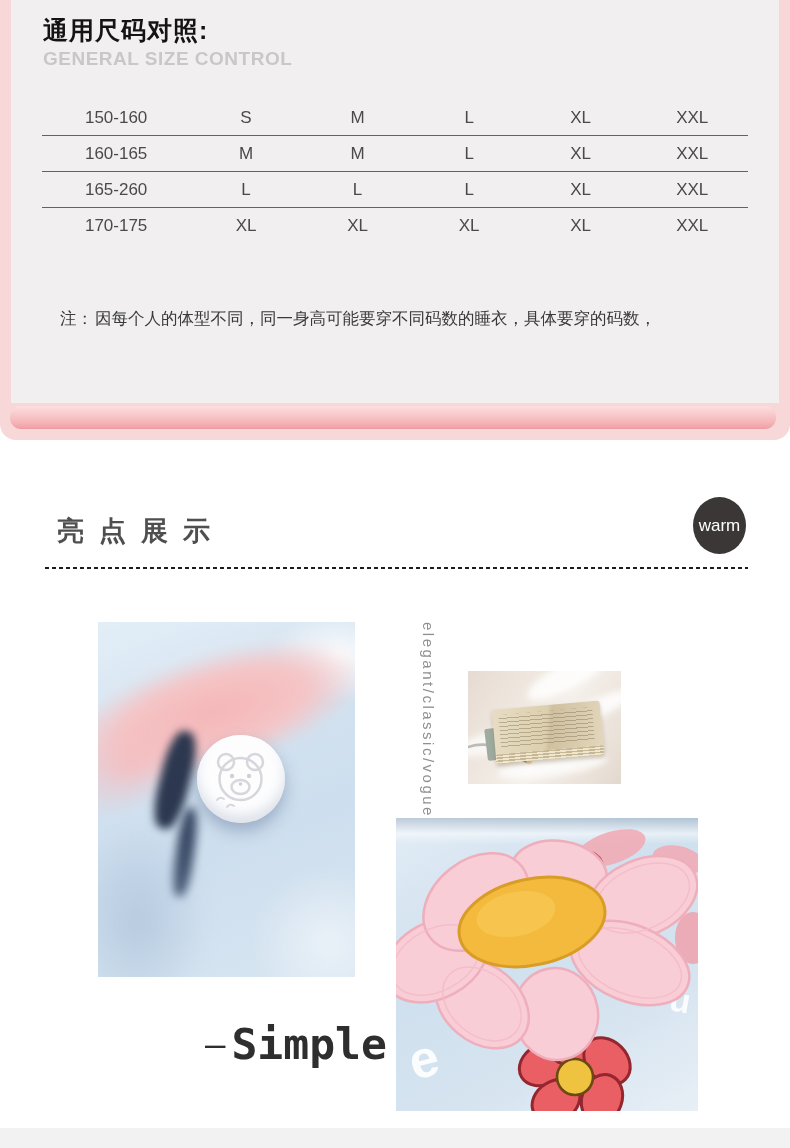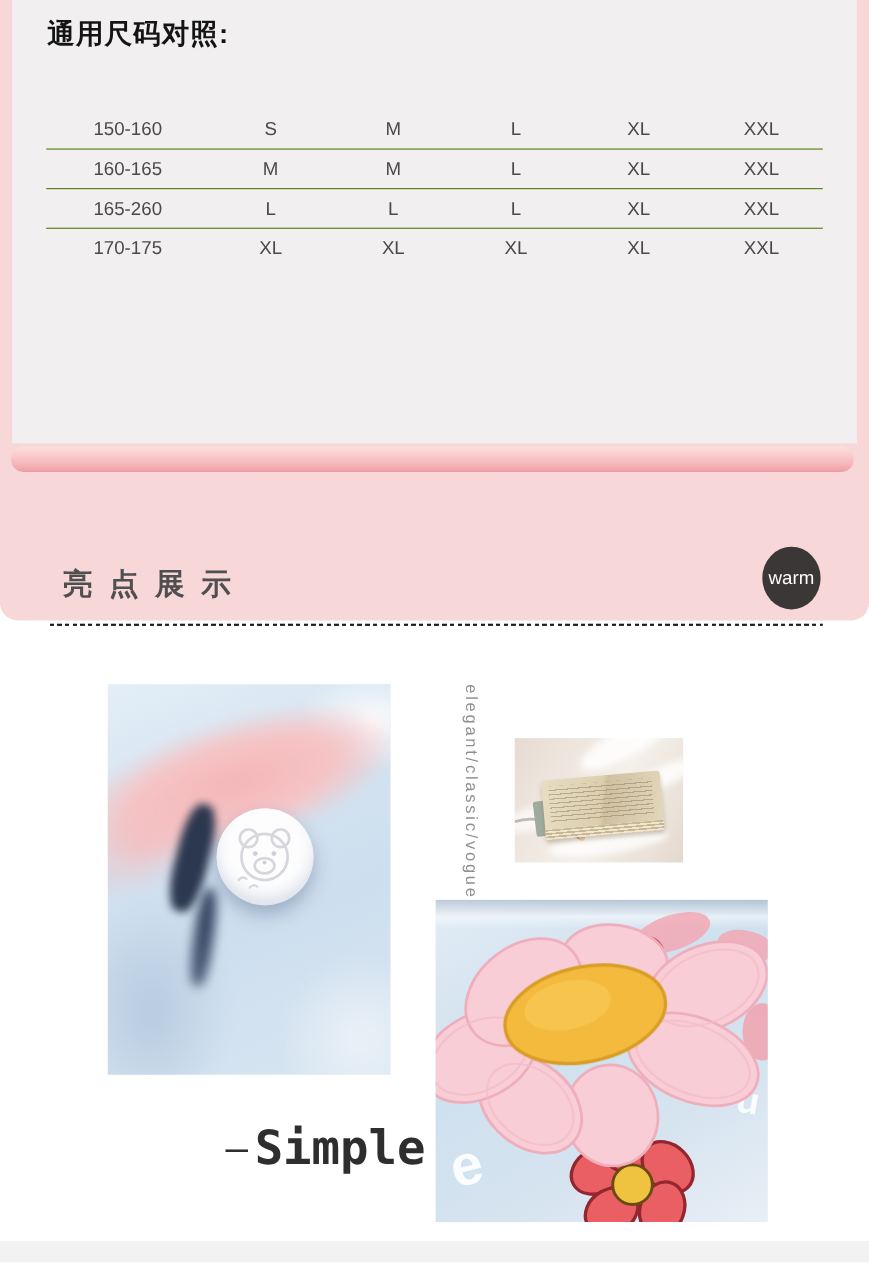--- a/index.html
+++ b/index.html
@@ -1,21 +1,21 @@
 <!DOCTYPE html>
 <html><head>
 <meta charset="utf-8">
 <style>
   * { margin:0; padding:0; box-sizing:border-box; }
   html,body { background:#fff; }
   body { font-family:"Liberation Sans","DejaVu Sans",sans-serif; }
   #stage { position:relative; width:790px; height:1148px; background:#fff; overflow:hidden; margin:0 auto; }
 
   
-  .pink-wrap { position:absolute; left:0; top:0; width:790px; height:564px;
+  .pink-wrap { position:absolute; left:0; top:0; width:790px; height:440px;
     background:#f8d7d9; border-radius:0 0 16px 16px; }
   .size-card { position:absolute; left:11px; right:11px; top:0; height:403px;
     background:#f1eff0; }
   .pink-bar { position:absolute; left:10px; right:14px; top:406px; height:23px;
     border-radius:11px;
     background:linear-gradient(180deg,#fcdedf 0%,#f9cbcd 35%,#f4b2b6 75%,#efa1a6 96%,#ec979d 100%); }
   .size-title { position:absolute; left:43px; top:14px; font-size:25px; font-weight:bold;
     color:#141414; letter-spacing:1px; }
   .size-subtitle { position:absolute; left:43px; top:48px; font-size:19px; font-weight:bold;
     color:#c9c7c8; letter-spacing:0.5px; }
@@ -113,20 +113,21 @@
 </style>
 </head>
 <body>
 
 <div id="stage">
 
   <section class="pink-wrap">
     <div class="size-card"></div>
     <div class="pink-bar"></div>
     <h1 class="size-title">通用尺码对照:</h1>
+    <div class="size-subtitle">GENERAL SIZE CONTROL</div>
 
     <div class="size-table">
         <div class="tr ">
           <div class="td">150-160</div>
           <div class="td">S</div>
           <div class="td">M</div>
           <div class="td">L</div>
           <div class="td">XL</div>
           <div class="td">XXL</div>
         </div>
@@ -150,20 +151,21 @@
           <div class="td">170-175</div>
           <div class="td">XL</div>
           <div class="td">XL</div>
           <div class="td">XL</div>
           <div class="td">XL</div>
           <div class="td">XXL</div>
         </div>
       </div>
 
     <div class="size-note">
+      <div class="l1"><span class="prefix">注：</span><span>因每个人的体型不同，同一身高可能要穿不同码数的睡衣，具体要穿的码数，</span></div>
     </div>
   </section>
 
   <section>
     <h2 class="hl-heading">亮点展示</h2>
     <div class="warm-badge">
         <span>warm</span>
       </div>
     <div class="dotted"></div>
 

